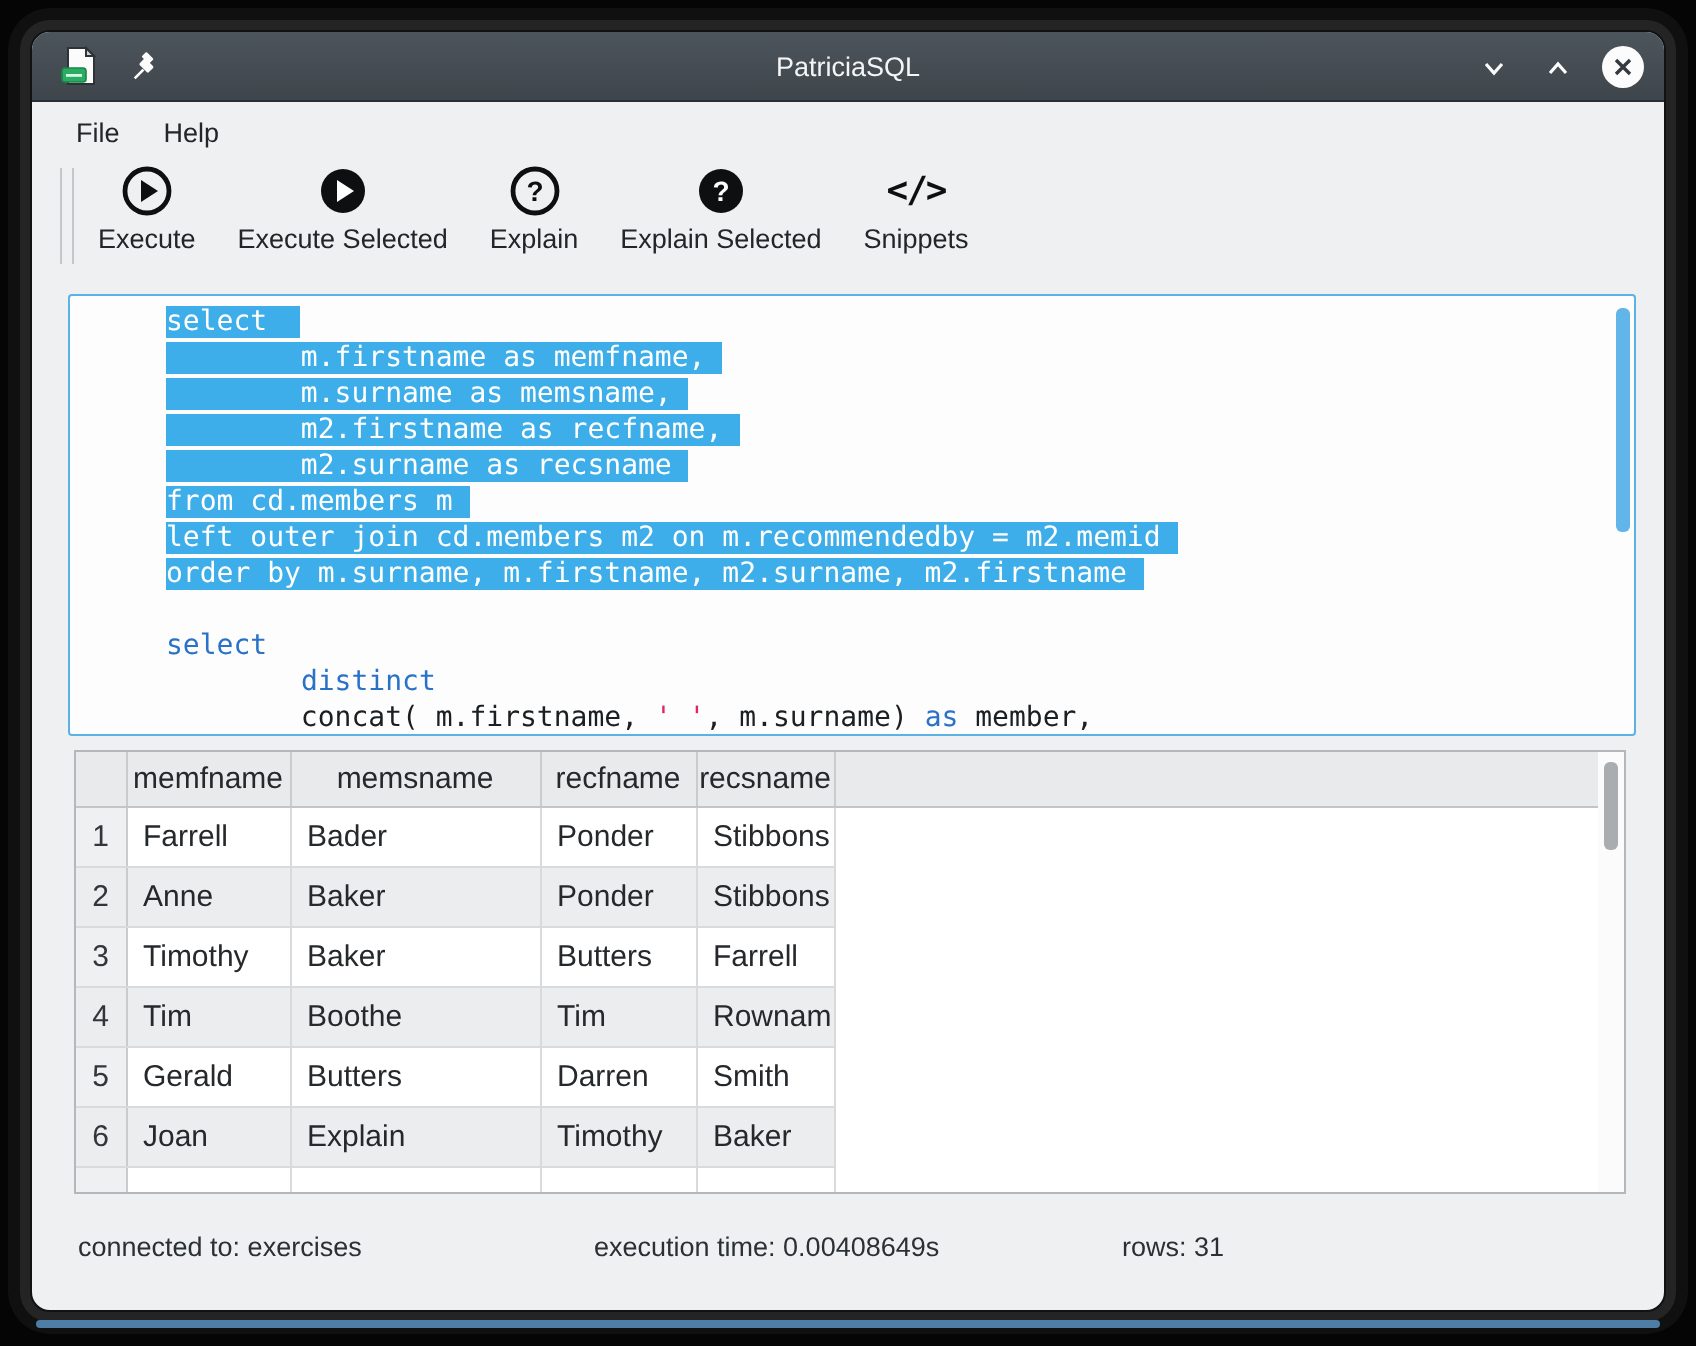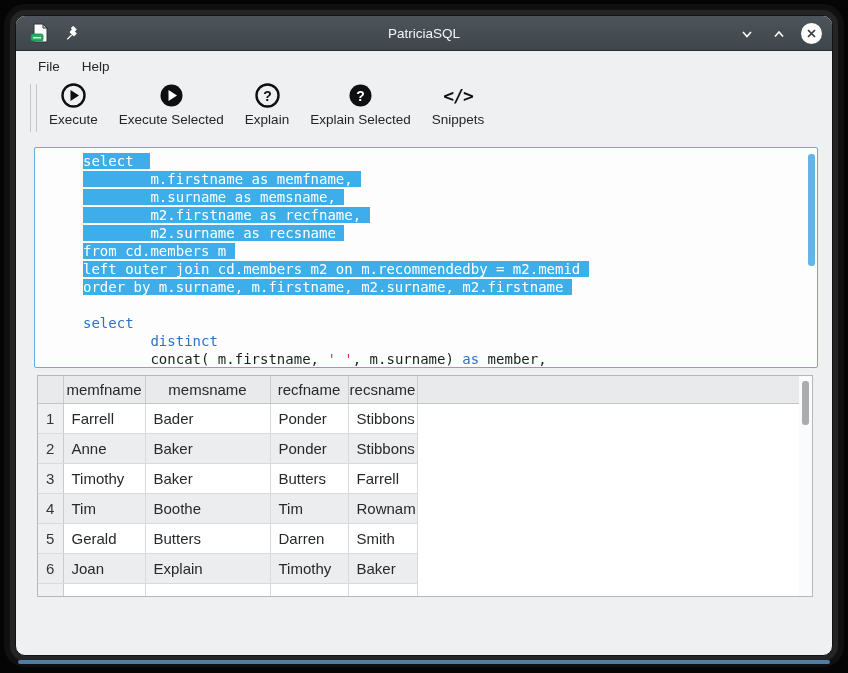--- a/index.html
+++ b/index.html
@@ -258,16 +258,21 @@
               <td></td>
               <td class="fill"></td>
             </tr>
           </tbody>
       </table>
       <div class="results-scrollbar">
         <div class="results-thumb"></div>
       </div>
     </div>
 
+    <div class="statusbar">
+      <span class="status-conn">connected to: exercises</span>
+      <span class="status-time">execution time: 0.00408649s</span>
+      <span class="status-rows">rows: 31</span>
+    </div>
 
   </div>
   <div class="bottom-accent"></div>
 </div>
 
 </body></html>

